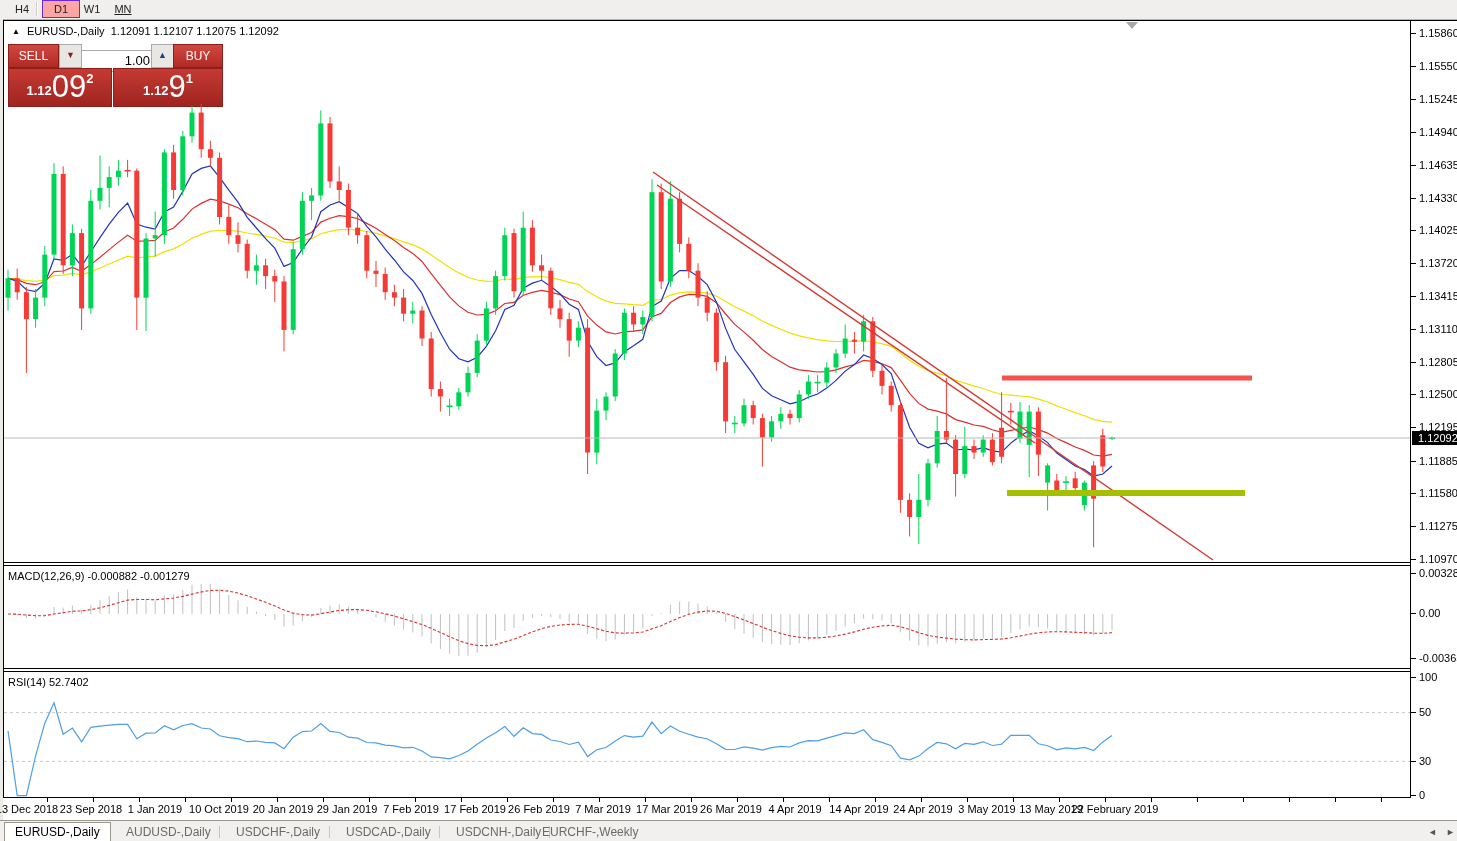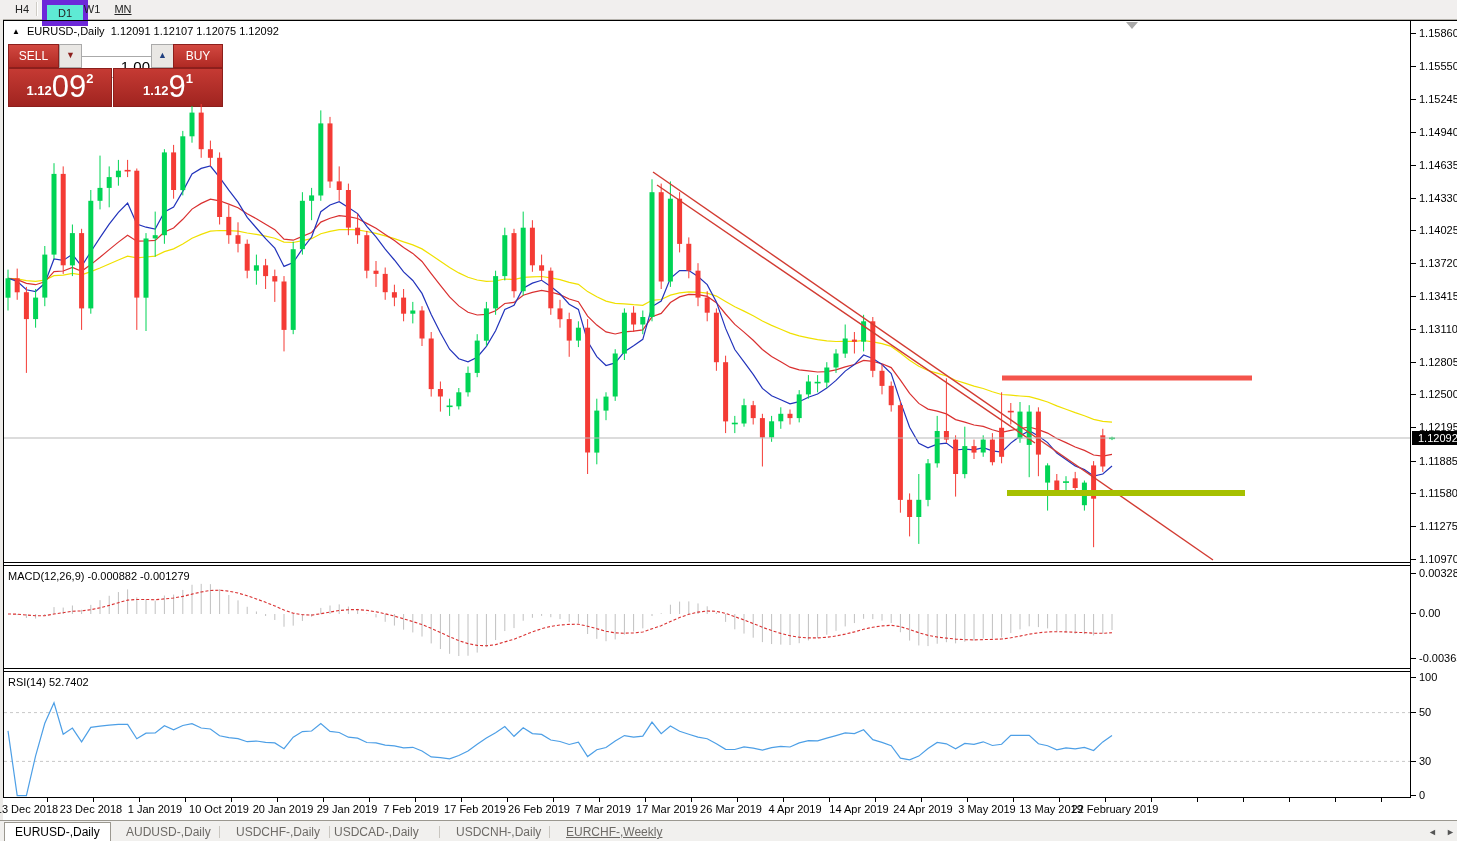--- a/index.html
+++ b/index.html
@@ -2,39 +2,39 @@
 <html><head>
 <meta charset="utf-8">
 <style>
   html,body{margin:0;padding:0;background:#fff;width:1457px;height:841px;overflow:hidden;
     font-family:"Liberation Sans","DejaVu Sans",sans-serif;-webkit-font-smoothing:none;}
   .abs{position:absolute;}
   
   #toolbar{left:0;top:0;width:1457px;height:19px;background:#f1efee;border-bottom:1px solid #b6b3ad;}
   .tfbtn{position:absolute;top:1px;height:16px;line-height:16px;font-size:11px;color:#222;
     text-align:center;cursor:pointer;padding:0 6px;}
-  .tfbtn.active{background:#5eead4;border:5px solid #6d28d9;top:0px;height:16px;}
+  .tfbtn.active{background:#fca5a5;border:1px solid #6d28d9;top:0px;height:16px;}
   .tbsep{position:absolute;top:2px;width:1px;height:14px;background:#cfccc6;border-right:1px solid #ffffff;}
   
   #frame-left{left:3px;top:20px;width:1px;height:778px;background:#000;}
   #frame-top{left:3px;top:20px;width:1454px;height:1px;background:#000;}
   #axis-sep{left:1410px;top:20px;width:1px;height:778px;background:#000;}
   .panel-sep{left:3px;width:1408px;height:1px;background:#000;}
   #edge{left:0;top:19px;width:3px;height:822px;background:#eceae7;}
   
   #chart-title{left:12px;top:25px;font-size:11px;color:#000;}
   #chart-title .tri{font-size:8px;vertical-align:1px;margin-right:4px;}
   
   #ocp{left:8px;top:44px;width:215px;height:61px;}
   .ocp-btn{position:absolute;top:0;height:22px;background:linear-gradient(#d24840,#b02a24);
     color:#fff;font-size:12px;text-align:center;line-height:22px;border:1px solid #8c1f1c;cursor:pointer;}
   #lot-down{position:absolute;left:51px;top:0;width:21px;height:22px;background:#e9e7e4;border:1px solid #aaa;
     text-align:center;line-height:20px;font-size:9px;color:#8c1f1c;cursor:pointer;}
-  #lot-field{position:absolute;left:73px;top:12px;width:68px;height:20px;background:#fff;border:1px solid #aaa;
-    font-size:15px;text-align:right;padding-right:4px;line-height:20px;}
+  #lot-field{position:absolute;left:73px;top:6px;width:68px;height:20px;background:#fff;border:1px solid #aaa;
+    font-size:13px;text-align:right;padding-right:4px;line-height:20px;}
   #lot-up{position:absolute;left:143px;top:0;width:21px;height:22px;background:#e9e7e4;border:1px solid #aaa;
     text-align:center;line-height:20px;font-size:9px;color:#204080;cursor:pointer;}
   .bigbox{position:absolute;top:24px;height:37px;background:linear-gradient(#c53a33,#a02420);
     border:1px solid #8c1f1c;color:#fff;cursor:pointer;white-space:nowrap;}
   .bigbox .frac{font-size:13px;font-weight:bold;vertical-align:2px;}
   .bigbox .big{font-size:31px;font-weight:normal;letter-spacing:0px;}
   .bigbox .sup{font-size:13px;font-weight:bold;vertical-align:14px;}
   
   .pricelabel{position:absolute;left:1419px;font-size:11px;color:#000;transform:translateY(-6px);}
   .axtick{position:absolute;left:1411px;width:5px;height:1px;background:#000;}
@@ -528,21 +528,21 @@
     <div class="axtick" style="top:712px"></div>
     <div class="pricelabel" style="top:712px">50</div>
     <div class="axtick" style="top:761px"></div>
     <div class="pricelabel" style="top:761px">30</div>
     <div class="axtick" style="top:795px"></div>
     <div class="pricelabel" style="top:795px">0</div>
     <div id="bidtag" style="top:431px">1.12092</div>
   </div>
 <div id="date-axis">
     <div class="datelabel" style="left:27px">13 Dec 2018</div>
-    <div class="datelabel" style="left:91px">23 Dec 2018</div>
+    <div class="datelabel" style="left:91px">23 Sep 2018</div>
     <div class="datelabel" style="left:155px">1 Jan 2019</div>
     <div class="datelabel" style="left:219px">10 Oct 2019</div>
     <div class="datelabel" style="left:283px">20 Jan 2019</div>
     <div class="datelabel" style="left:347px">29 Jan 2019</div>
     <div class="datelabel" style="left:411px">7 Feb 2019</div>
     <div class="datelabel" style="left:475px">17 Feb 2019</div>
     <div class="datelabel" style="left:539px">26 Feb 2019</div>
     <div class="datelabel" style="left:603px">7 Mar 2019</div>
     <div class="datelabel" style="left:667px">17 Mar 2019</div>
     <div class="datelabel" style="left:731px">26 Mar 2019</div>
@@ -583,20 +583,20 @@
     <div class="datetick" style="left:1335px"></div>
     <div class="datetick" style="left:1381px"></div>
   </div>
 
 <div id="tabbar" class="abs">
   <div class="tab active" style="left:4px;">EURUSD-,Daily</div>
   <div class="tab" style="left:116px;">AUDUSD-,Daily</div>
   <div class="tabsep" style="left:219px;"></div>
   <div class="tab" style="left:226px;">USDCHF-,Daily</div>
   <div class="tabsep" style="left:329px;"></div>
-  <div class="tab" style="left:324px;">USDCAD-,Daily</div>
+  <div class="tab" style="left:336px;">USDCAD-,Daily</div>
   <div class="tabsep" style="left:439px;"></div>
   <div class="tab" style="left:446px;">USDCNH-,Daily</div>
   <div class="tabsep" style="left:549px;"></div>
-  <div class="tab" style="left:556px;text-decoration:underline;">EURCHF-,Weekly</div>
+  <div class="tab" style="left:532px;">EURCHF-,Weekly</div>
   <div class="scrollarrow" style="left:1428px;">◄</div>
   <div class="scrollarrow" style="left:1446px;">►</div>
 </div>
 
 </body></html>

